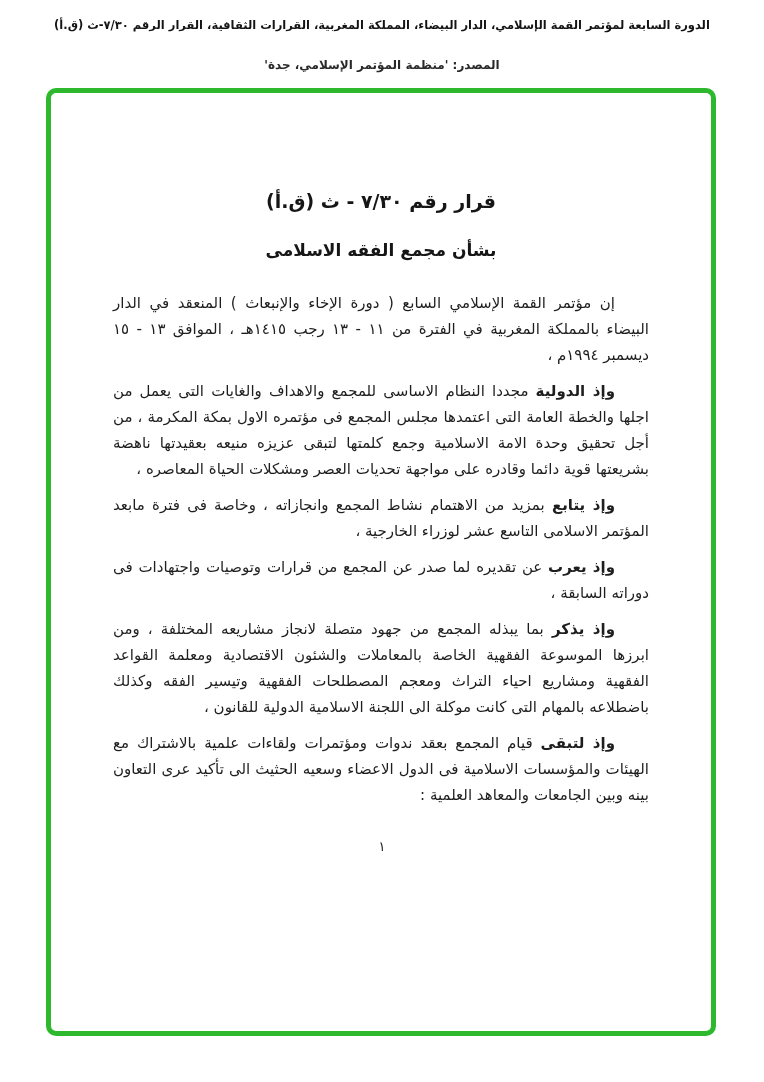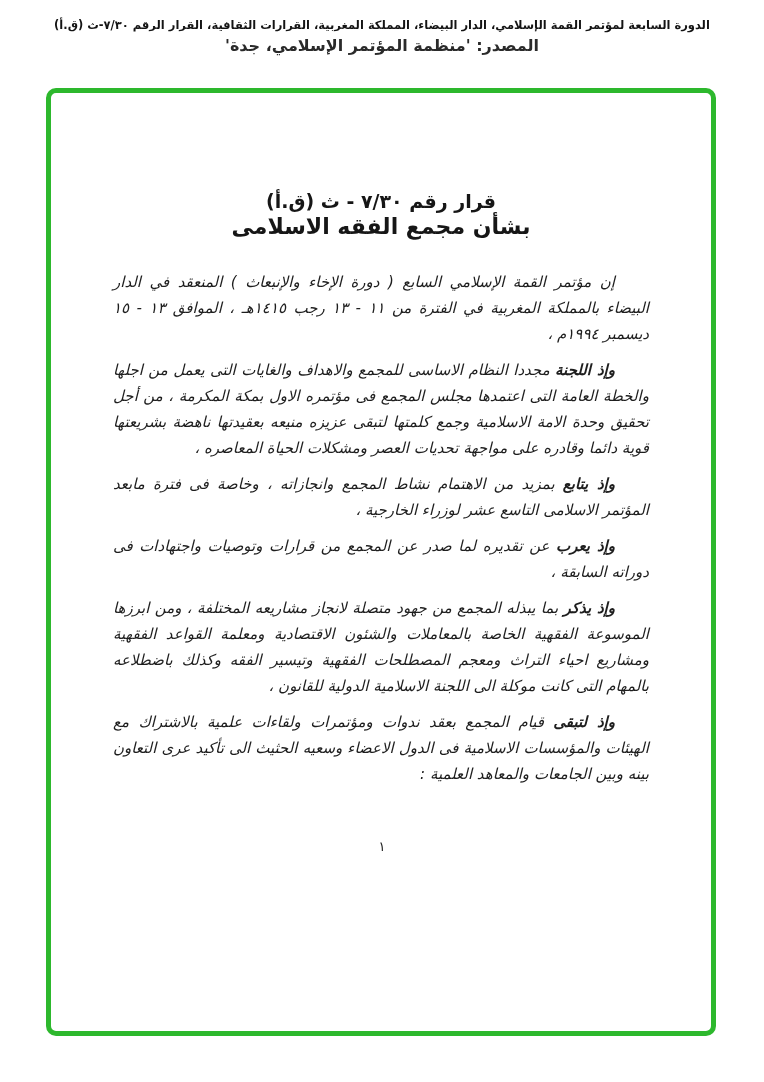--- a/index.html
+++ b/index.html
@@ -25,23 +25,23 @@
     padding-top: 18px;
     text-align: center;
     color: #141414;
   }
   .hdr-line1 {
     font-size: 11.5px;
     font-weight: bold;
     letter-spacing: 0.2px;
   }
   .hdr-line2 {
-    font-size: 16px;
+    font-size: 12px;
     font-weight: bold;
-    margin-top: 4px;
+    margin-top: 26px;
     color: #2a2a2a;
   }
   .green-frame {
     position: absolute;
     top: 88px;
     left: 46px;
     width: 660px;
     height: 938px;
     border: 5px solid #2db82d;
     border-radius: 10px;
@@ -56,31 +56,30 @@
     text-align: center;
     margin-bottom: 30px;
   }
   .title-line1 {
     font-size: 19px;
     font-weight: bold;
     color: #161616;
     margin-top: 21px;
   }
   .title-line2 {
-    font-size: 22px;
+    font-size: 17px;
     font-weight: bold;
-    margin-top: 2px;
+    margin-top: 28px;
     color: #161616;
   }
   .body-text {
     font-size: 15px;
     line-height: 26px;
     text-align: justify;
     color: #1e1e1e;
-    font-style: italic;
   }
   .body-text p {
     margin: 0 0 10px 0;
     text-indent: 34px;
   }
   .lead {
     font-weight: bold;
   }
   .page-number {
     position: absolute;
@@ -105,21 +104,21 @@
   <div class="green-frame">
     <div class="doc-content">
 
       <div class="title-block">
         <div class="title-line1">قرار رقم ٧/٣٠ - ث (ق.أ)</div>
         <div class="title-line2">بشأن مجمع الفقه الاسلامى</div>
       </div>
 
       <div class="body-text">
         <p><span class="lead"></span><span>إن مؤتمر القمة الإسلامي السابع ( دورة الإخاء والإنبعاث ) المنعقد في الدار البيضاء بالمملكة المغربية في الفترة من ١١ - ١٣ رجب ١٤١٥هـ ، الموافق ١٣ - ١٥ ديسمبر ١٩٩٤م ،</span></p>
-        <p><span class="lead">وإذ اللجنة</span><span> مجددا النظام الاساسى للمجمع والاهداف والغايات التى يعمل من اجلها والخطة العامة التى اعتمدها مجلس المجمع فى مؤتمره الاول بمكة المكرمة ، من أجل تحقيق وحدة الامة الاسلامية وجمع كلمتها لتبقى عزيزه منيعه بعقيدتها ناهضة بشريعتها قوية دائما وقادره على مواجهة تحديات العصر ومشكلات الحياة المعاصره ،</span></p>
+        <p><span class="lead">وإذ الدولية</span><span> مجددا النظام الاساسى للمجمع والاهداف والغايات التى يعمل من اجلها والخطة العامة التى اعتمدها مجلس المجمع فى مؤتمره الاول بمكة المكرمة ، من أجل تحقيق وحدة الامة الاسلامية وجمع كلمتها لتبقى عزيزه منيعه بعقيدتها ناهضة بشريعتها قوية دائما وقادره على مواجهة تحديات العصر ومشكلات الحياة المعاصره ،</span></p>
         <p><span class="lead">وإذ يتابع</span><span> بمزيد من الاهتمام نشاط المجمع وانجازاته ، وخاصة فى فترة مابعد المؤتمر الاسلامى التاسع عشر لوزراء الخارجية ،</span></p>
         <p><span class="lead">وإذ يعرب</span><span> عن تقديره لما صدر عن المجمع من قرارات وتوصيات واجتهادات فى دوراته السابقة ،</span></p>
         <p><span class="lead">وإذ يذكر</span><span> بما يبذله المجمع من جهود متصلة لانجاز مشاريعه المختلفة ، ومن ابرزها الموسوعة الفقهية الخاصة بالمعاملات والشئون الاقتصادية ومعلمة القواعد الفقهية ومشاريع احياء التراث ومعجم المصطلحات الفقهية وتيسير الفقه وكذلك باضطلاعه بالمهام التى كانت موكلة الى اللجنة الاسلامية الدولية للقانون ،</span></p>
         <p><span class="lead">وإذ لتبقى</span><span> قيام المجمع بعقد ندوات ومؤتمرات ولقاءات علمية بالاشتراك مع الهيئات والمؤسسات الاسلامية فى الدول الاعضاء وسعيه الحثيث الى تأكيد عرى التعاون بينه وبين الجامعات والمعاهد العلمية :</span></p>
       </div>
 
     </div>
   </div>
 
   <div class="page-number">١</div>

